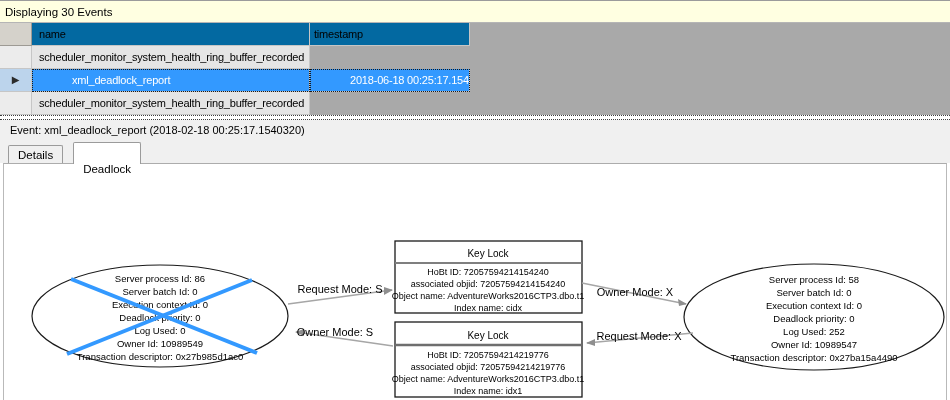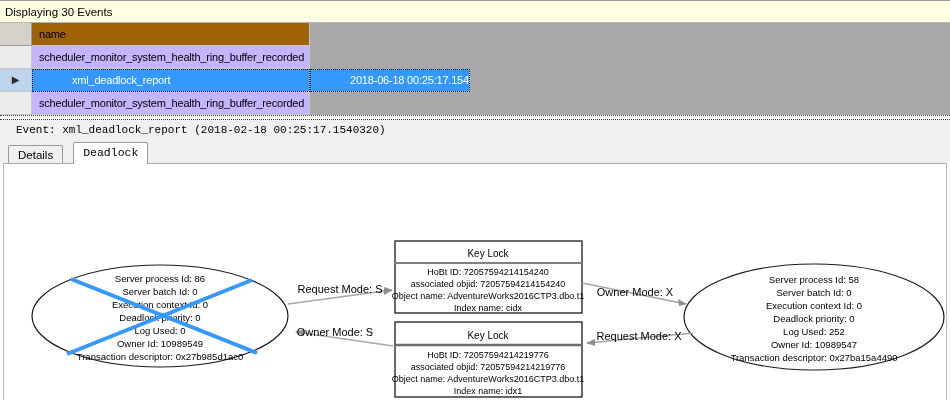--- a/index.html
+++ b/index.html
@@ -34,48 +34,47 @@
     width: 32px; flex: 0 0 32px;
     background: #ECECEC;
     border-right: 1px solid #C6C6C6;
     border-bottom: 1px solid #C6C6C6;
     display: flex; align-items: center; justify-content: center;
   }
   .rh.corner { background: #D5D2CB; border-right: 1px solid #9d9a94; border-bottom: 1px solid #9d9a94; }
   .cell {
     border-right: 1px solid #C6C6C6;
     border-bottom: 1px solid #C6C6C6;
-    background: #c4b5fd;
+    background: #e5e5e5;
     padding: 0 0 0 7px;
     display: flex; align-items: center;
     white-space: nowrap; overflow: hidden;
   }
   .cell.c-name { width: 278px; flex: 0 0 278px; }
   .cell.c-ts   { width: 160px; flex: 0 0 160px; padding-left: 4px; }
-  .g-row.header .cell { background: #a16207; }
+  .g-row.header .cell { background: #0369a1; }
   .g-row.selected .cell { background: #3399FF; color: #fff; outline: 1px dotted #1a1a1a; outline-offset: -1px; padding-left: 40px; }
   .g-row.selected .rh { background: #BCD4EC; }
   .row-marker { font-size: 10px; color: #2b2b2b; line-height: 1; }
 
   
   .splitter {
     height: 5px; flex: 0 0 5px;
     background: #fff;
     border-top: 1px dotted #3c3c3c;
     border-bottom: 1px dotted #3c3c3c;
   }
 
   
   .event-bar {
     height: 20px; flex: 0 0 20px;
     background: #F0F0F0;
     font-size: 11px;
     display: flex; align-items: center;
-    padding-left: 16px;
-    font-family: Liberation Mono, monospace;
+    padding-left: 10px;
   }
 
   
   .tabstrip {
     height: 23px; flex: 0 0 23px;
     background: #F0F0F0;
     display: flex; align-items: flex-end;
     padding-left: 8px;
     position: relative;
   }
@@ -85,25 +84,24 @@
     border-bottom: none;
     background: #F0F0F0;
     height: 18px;
     padding: 3px 9px 0 9px;
     margin-right: 10px;
     border-radius: 2px 2px 0 0;
   }
   .tab.active {
     background: #fff;
     height: 22px;
-    padding-top: 3px;
+    padding-top: 20px;
     position: relative;
     z-index: 2;
     margin-bottom: -1px;
-    font-family: Liberation Mono, monospace;
   }
 
   
   .content {
     flex: 1 1 auto;
     background: #fff;
     border-top: 1px solid #ACACAC;
     border-left: 1px solid #B9B9B9;
     border-right: 1px solid #B9B9B9;
     margin: 0 3px;
@@ -125,20 +123,21 @@
   <div class="info-bar">
     <span>Displaying 30 Events</span>
   </div>
 
   <div class="grid-area">
     <div class="grid-table">
 
       <div class="g-row header">
         <div class="rh corner"></div>
         <div class="cell c-name">name</div>
+        <div class="cell c-ts">timestamp</div>
       </div>
 
       <div class="g-row">
         <div class="rh"></div>
         <div class="cell c-name">scheduler_monitor_system_health_ring_buffer_recorded</div>
       </div>
 
       <div class="g-row selected">
         <div class="rh">
           <span class="row-marker">▶</span>

